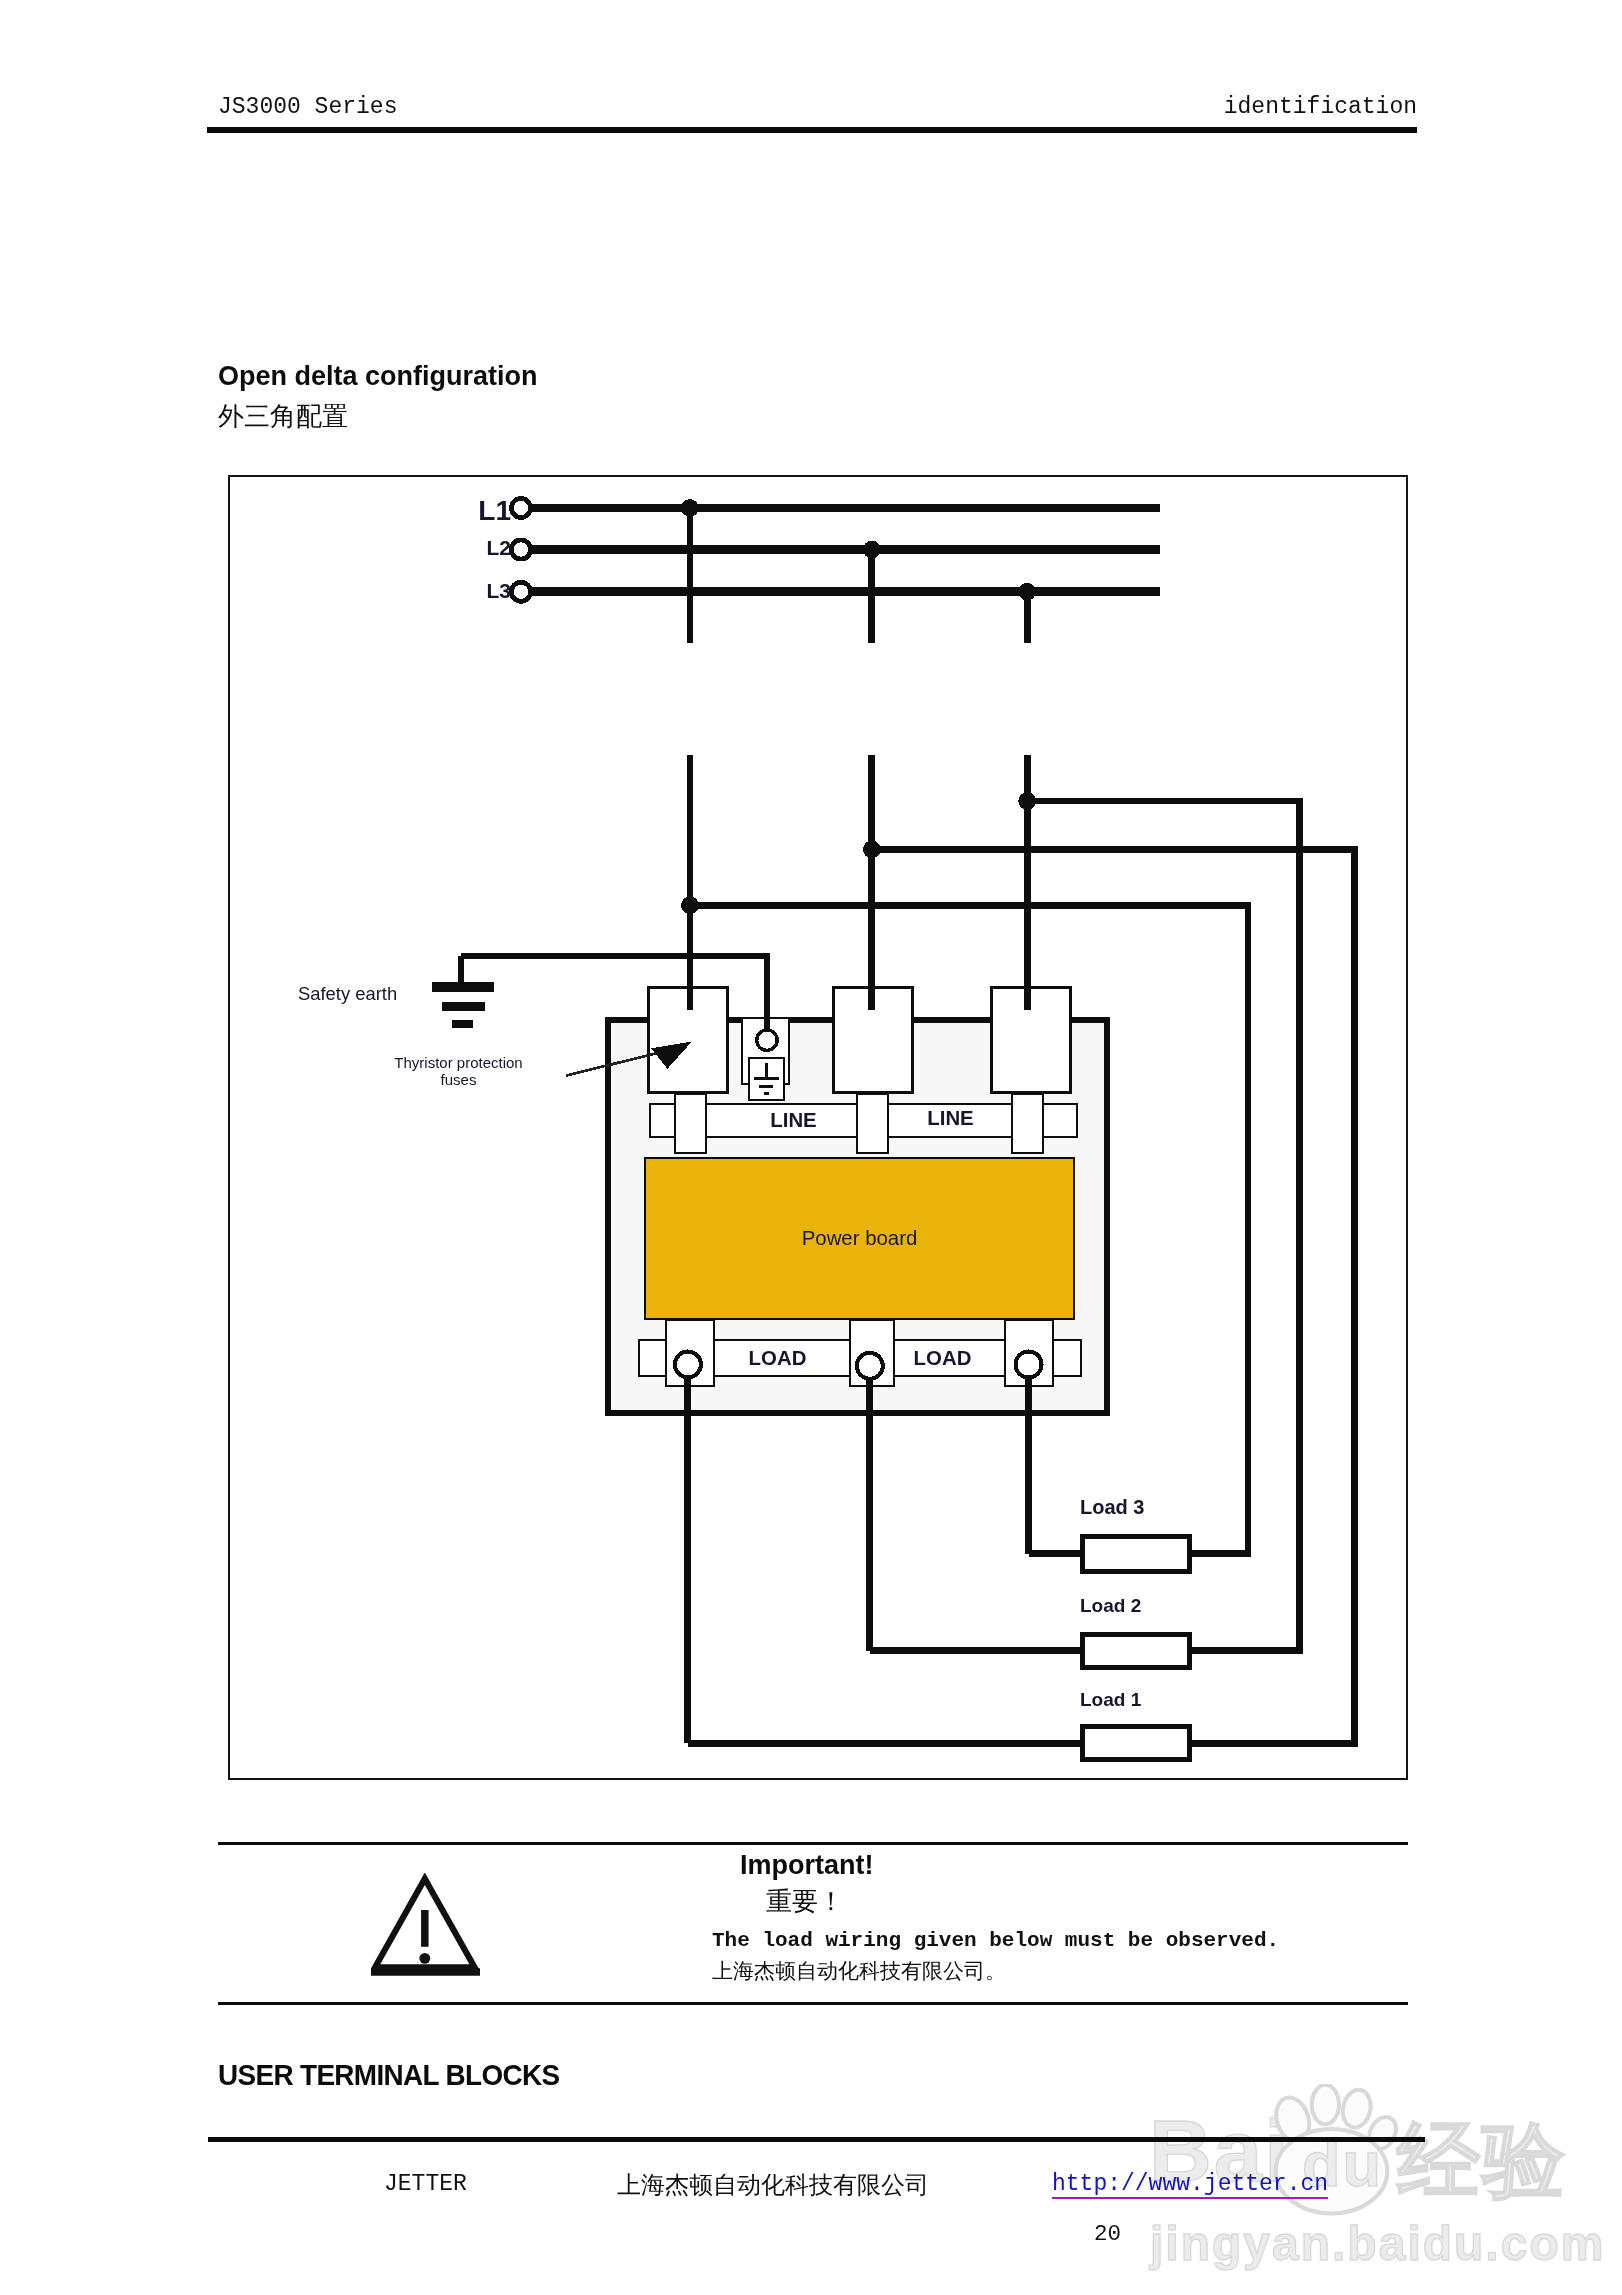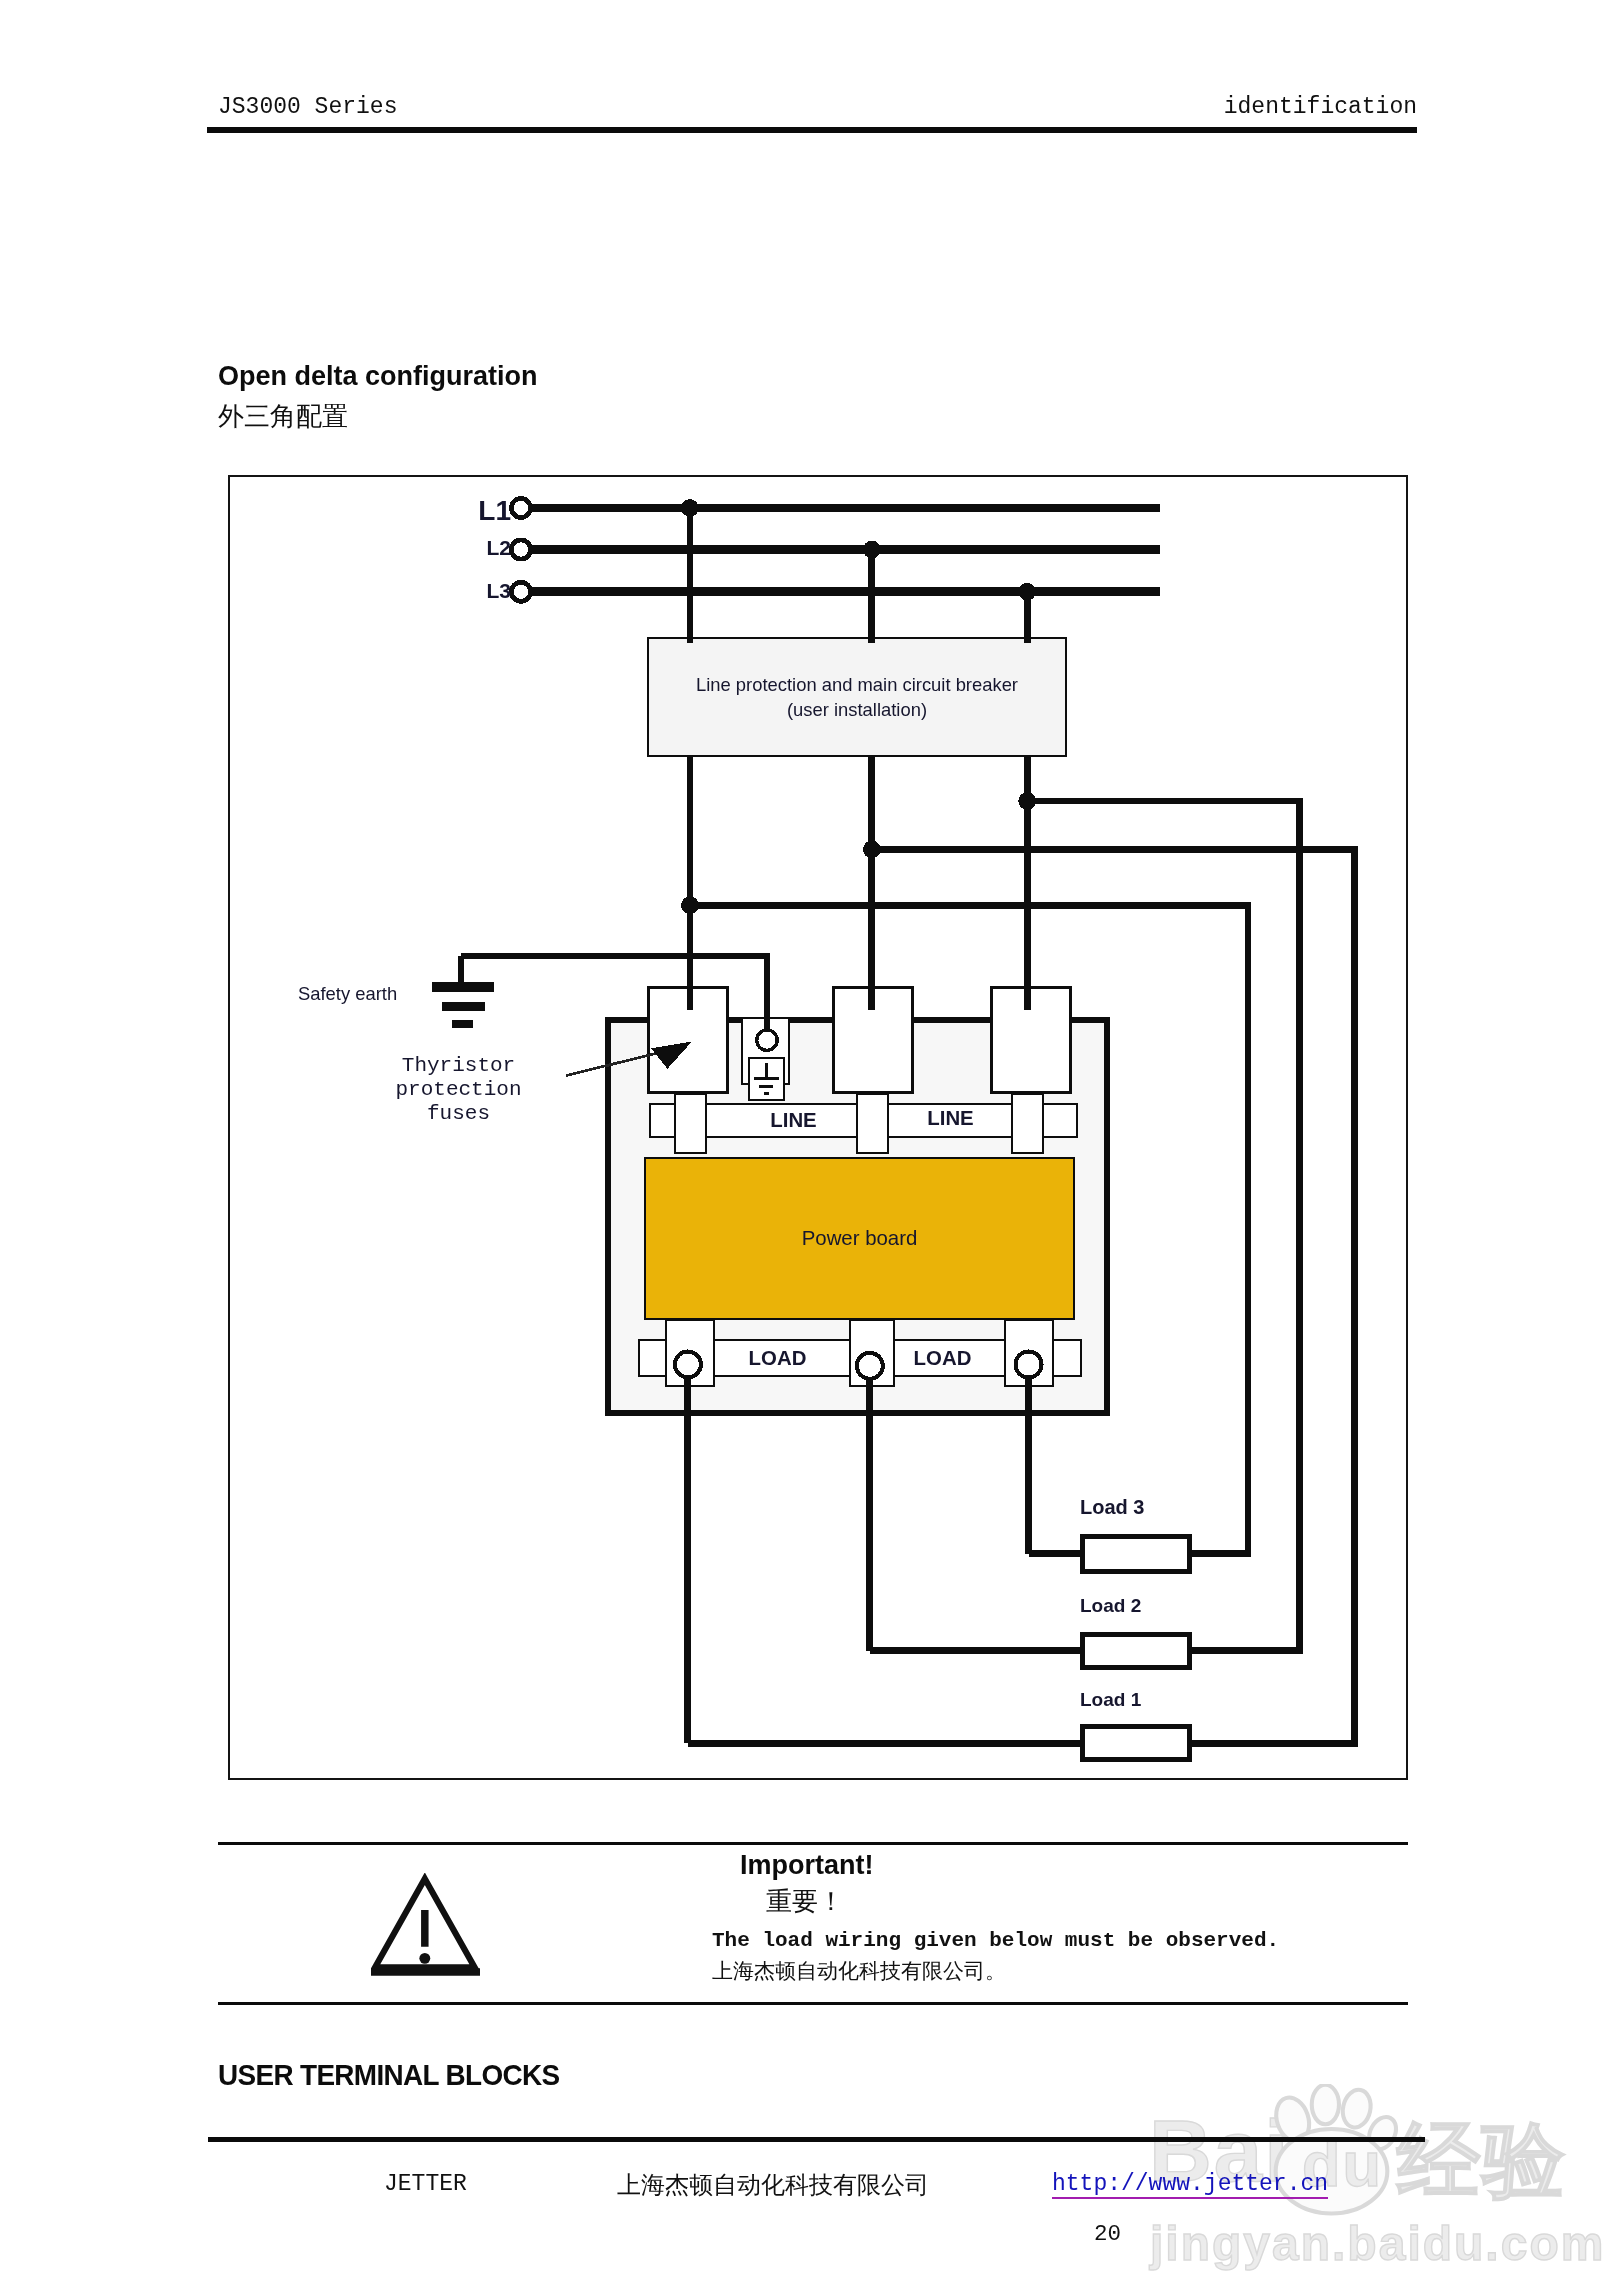--- a/index.html
+++ b/index.html
@@ -45,24 +45,20 @@
 
   <div class="abs serif" style="left:218px;top:94px;font-size:23px;">JS3000 Series</div>
   <div class="abs serif" style="left:1159px;top:94px;width:258px;text-align:right;font-size:23px;">identification</div>
   <div class="rule" style="left:207px;top:127px;width:1210px;height:5.5px;"></div>
 
   <div class="abs bold" style="left:218px;top:361px;font-size:27px;color:#0c0c0c;">Open delta configuration</div>
   <div class="abs" style="left:218px;top:399px;font-size:26px;">外三角配置</div>
 
   <div class="frame">
 
-    <div class="box flexc" style="left:417px;top:160px;width:420px;height:120px;background:#f4f4f4;">
-      <span class="dlbl" style="position:static;font-size:18.4px;">Line protection and main circuit breaker</span>
-      <span class="dlbl" style="position:static;font-size:18.4px;margin-top:4.1px;">(user installation)</span>
-    </div>
 
     <div class="box" style="left:375px;top:540px;width:505px;height:399px;border-width:6.1px;background:#f7f7f7;"></div>
 
     <div class="box" style="left:417px;top:509px;width:82px;height:108px;border-width:3.4px;"></div>
     <div class="box" style="left:602px;top:509px;width:82px;height:108px;border-width:3.4px;"></div>
     <div class="box" style="left:760px;top:509px;width:82px;height:108px;border-width:3.4px;"></div>
 
     <div class="box" style="left:511px;top:540px;width:49px;height:68px;border-width:2px;"></div>
     <div class="box" style="left:518px;top:580px;width:37px;height:44px;border-width:2.7px;"></div>
 
@@ -157,21 +153,21 @@
         <polygon points="678,828 618,838 642,868" fill="#0d0d0d"></polygon>
       </g>
     </svg>
 
     <div class="dlbl bold" style="left:201px;top:17.7px;width:80px;text-align:right;font-size:28px;">L1</div>
     <div class="dlbl bold" style="left:201px;top:59px;width:80px;text-align:right;font-size:21px;">L2</div>
     <div class="dlbl bold" style="left:201px;top:102px;width:80px;text-align:right;font-size:21px;">L3</div>
 
     <div class="dlbl" style="left:68px;top:506px;font-size:18.4px;">Safety earth</div>
 
-    <div class="dlbl ctr" style="left:123px;top:577px;width:211px;font-size:21px;font-family:Liberation Mono, monospace;">
+    <div class="dlbl ctr" style="left:123px;top:577px;width:211px;font-size:15px;">
       <span>Thyristor protection</span><br>
       <span>fuses</span>
     </div>
 
     <div class="dlbl bold ctr" style="left:516px;top:632px;width:95px;font-size:20.4px;">LINE</div>
     <div class="dlbl bold ctr" style="left:673px;top:630px;width:95px;font-size:20.4px;">LINE</div>
 
     <div class="dlbl bold ctr" style="left:500px;top:870px;width:95px;font-size:20.4px;">LOAD</div>
     <div class="dlbl bold ctr" style="left:665px;top:870px;width:95px;font-size:20.4px;">LOAD</div>
 

